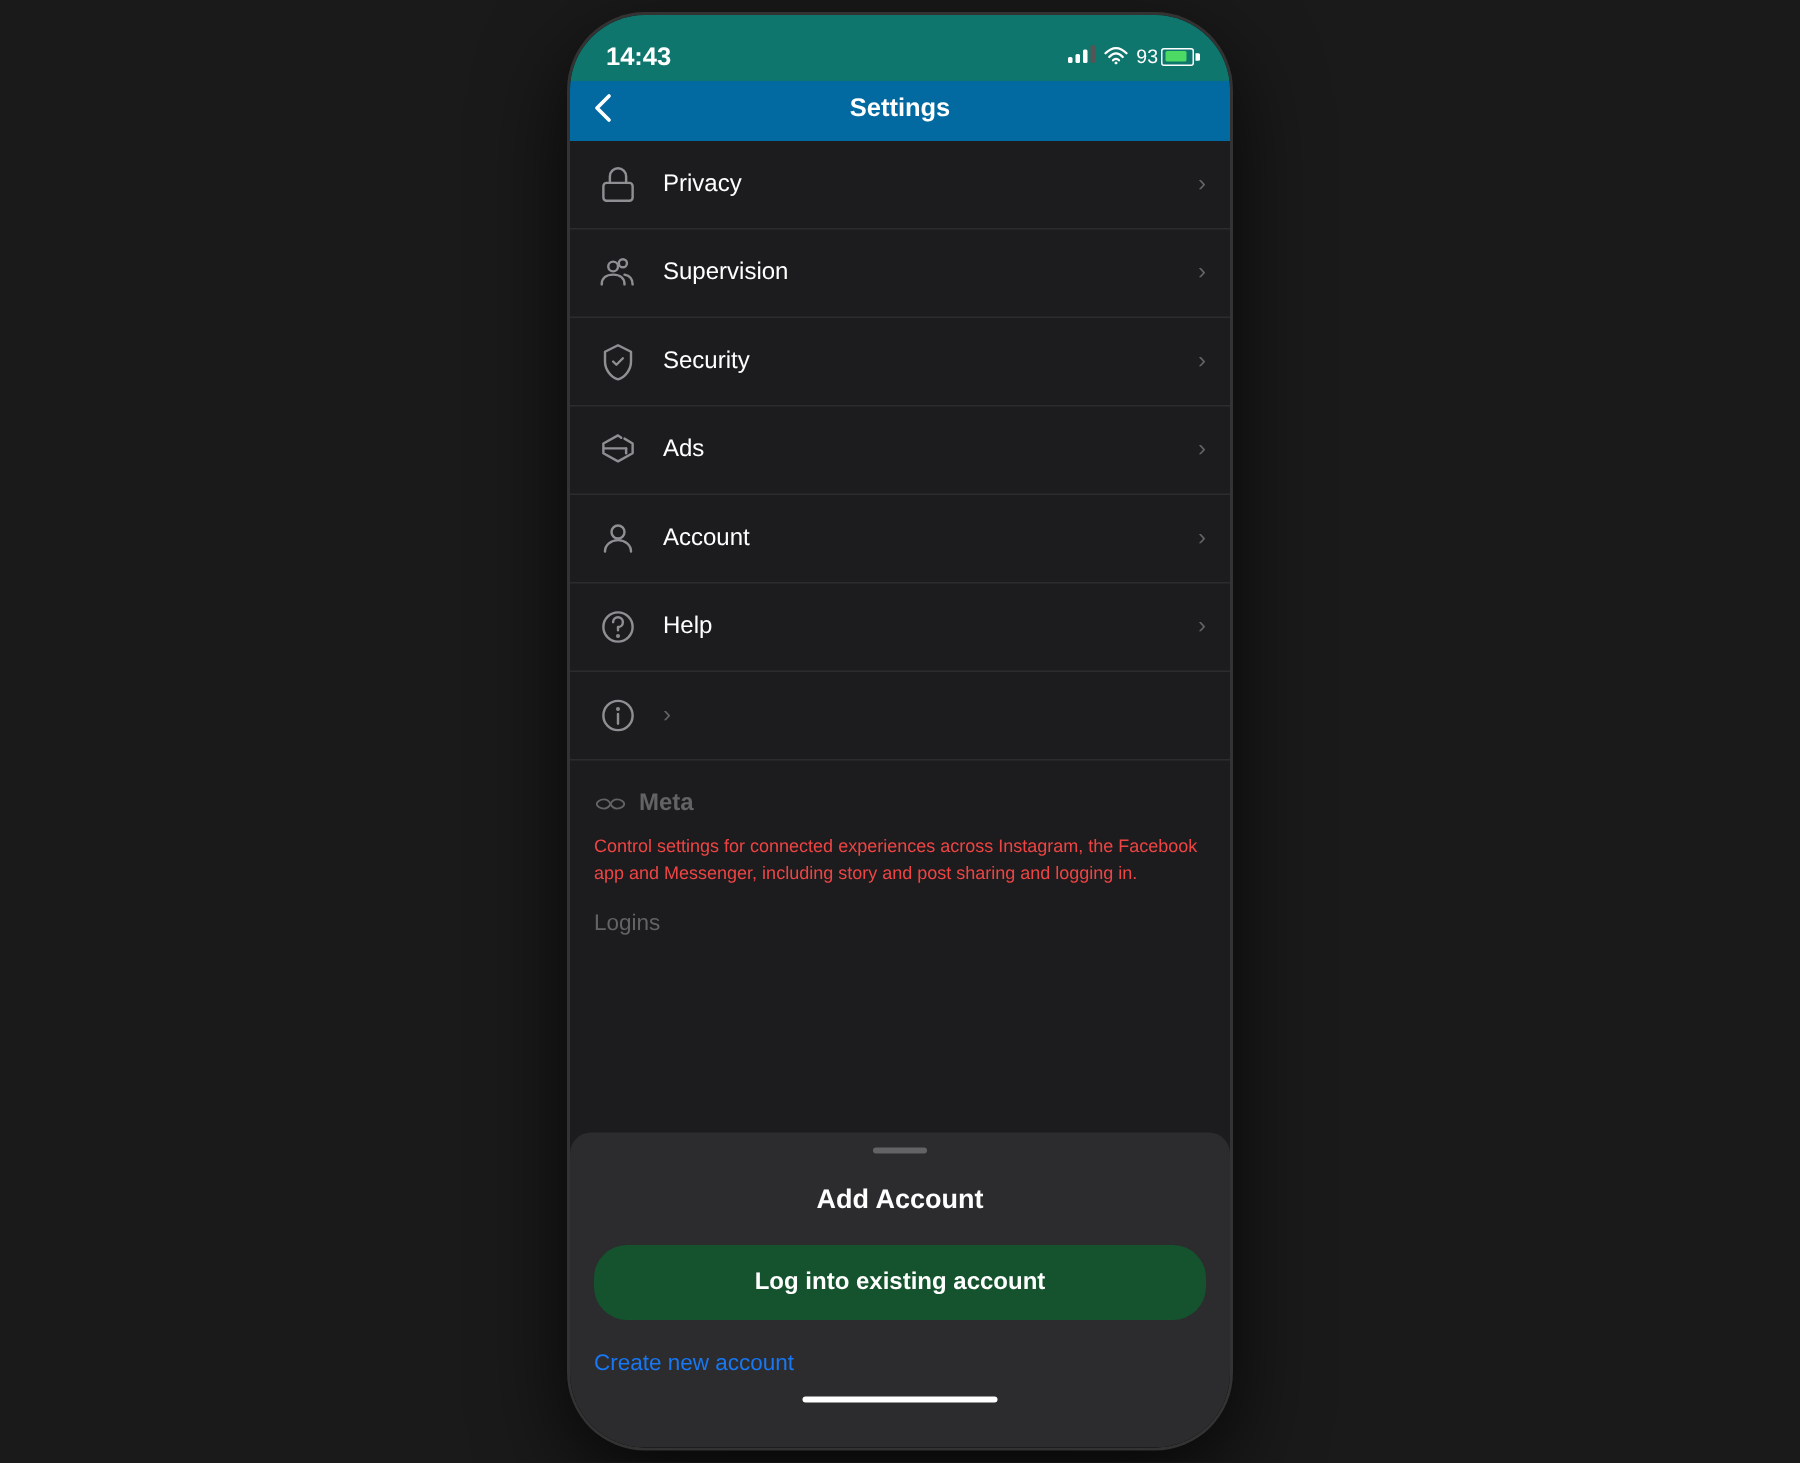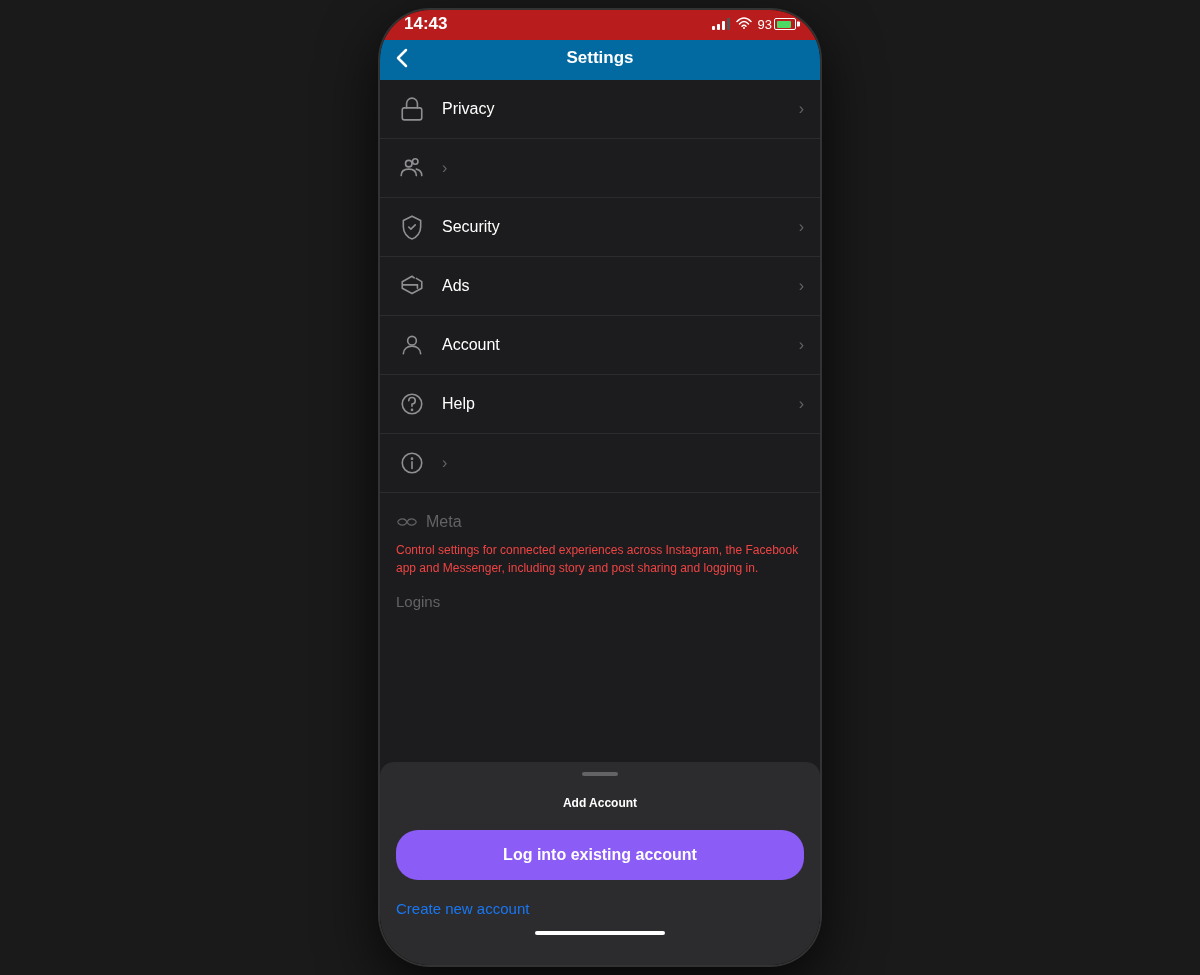--- a/index.html
+++ b/index.html
@@ -24,35 +24,35 @@
     .screen {
       width: 100%;
       height: 100%;
       background: #1c1c1e;
       display: flex;
       flex-direction: column;
       overflow: hidden;
     }
     
     .status-bar {
-      background: #b91c1c;
+      background: #0f766e;
       display: flex;
       justify-content: space-between;
       align-items: center;
-      padding: 4px 24px 6px 24px;
+      padding: 18px 24px 6px 24px;
       flex-shrink: 0;
     }
     .status-time {
       color: #fff;
       font-size: 17px;
       font-weight: 600;
     }
     .status-icons {
       display: flex;
-      align-items: center;
+      align-items: flex-start;
       gap: 6px;
     }
     .signal-bars {
       display: flex;
       align-items: flex-end;
       gap: 2px;
     }
     .signal-bar {
       background: #fff;
       border-radius: 1px;
@@ -171,21 +171,21 @@
     }
     .meta-logo-row {
       display: flex;
       align-items: center;
       gap: 8px;
       margin-bottom: 10px;
     }
     .meta-logo-text {
       color: #636366;
       font-size: 16px;
-      font-weight: 400;
+      font-weight: 700;
     }
     .accounts-center-link {
       color: #1877f2;
       font-size: 15px;
       margin-bottom: 10px;
       cursor: pointer;
     }
     .meta-description {
       color: #ef4444;
       font-size: 12px;
@@ -215,28 +215,28 @@
     }
     .sheet-handle {
       width: 36px;
       height: 4px;
       background: #636366;
       border-radius: 2px;
       margin: 0 auto 20px;
     }
     .sheet-title {
       color: #fff;
-      font-size: 12px;
+      font-size: 18px;
       font-weight: 600;
       text-align: center;
       margin-bottom: 20px;
     }
     .login-btn {
       width: 100%;
-      background: #8b5cf6;
+      background: #14532d;
       color: #fff;
       border: none;
       border-radius: 22px;
       padding: 16px;
       font-size: 16px;
       font-weight: 600;
       cursor: pointer;
       margin-bottom: 14px;
     }
     .create-account-link {
@@ -311,20 +311,21 @@
 
       <div class="settings-item">
         <div class="item-icon">
           <svg viewBox="0 0 24 24">
             <circle cx="9" cy="8" r="3"></circle>
             <circle cx="15" cy="6" r="2.5"></circle>
             <path d="M2 19c0-4 3-6 7-6s7 2 7 6"></path>
             <path d="M16 13c2.5.5 5 2 5 6"></path>
           </svg>
         </div>
+        <span class="item-label">Supervision</span>
         <span class="item-chevron">›</span>
       </div>
 
       <div class="settings-item">
         <div class="item-icon">
           <svg viewBox="0 0 24 24">
             <path d="M12 2L4 6v6c0 5 3.6 9.7 8 11 4.4-1.3 8-6 8-11V6L12 2z"></path>
             <path d="M9 12l2 2 4-4"></path>
           </svg>
         </div>

